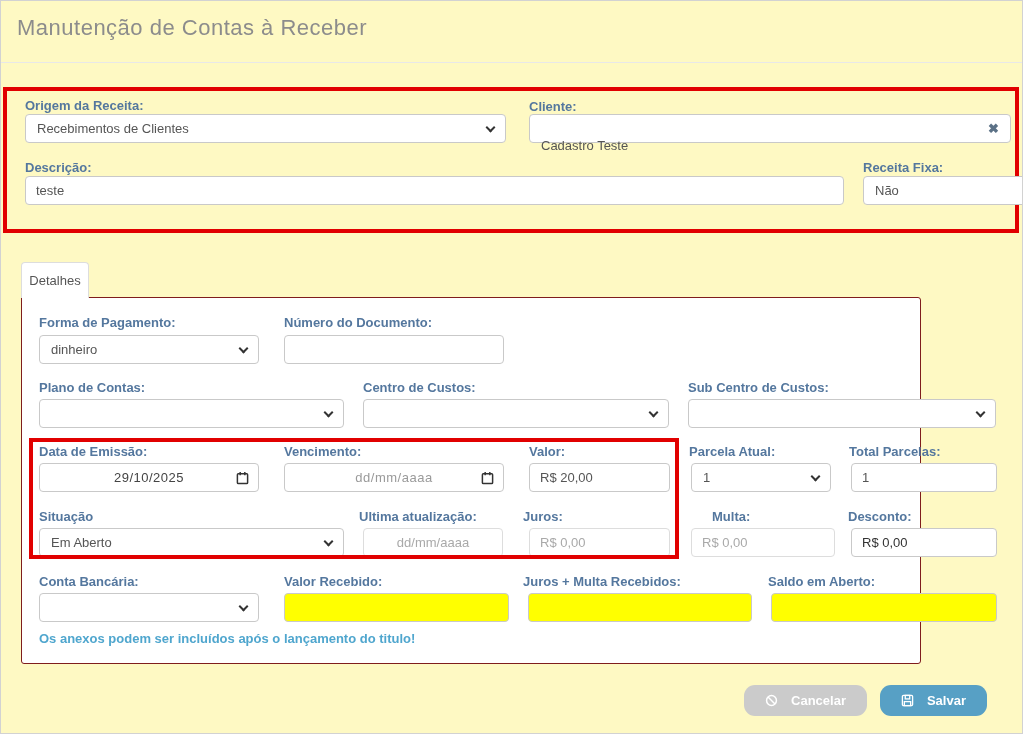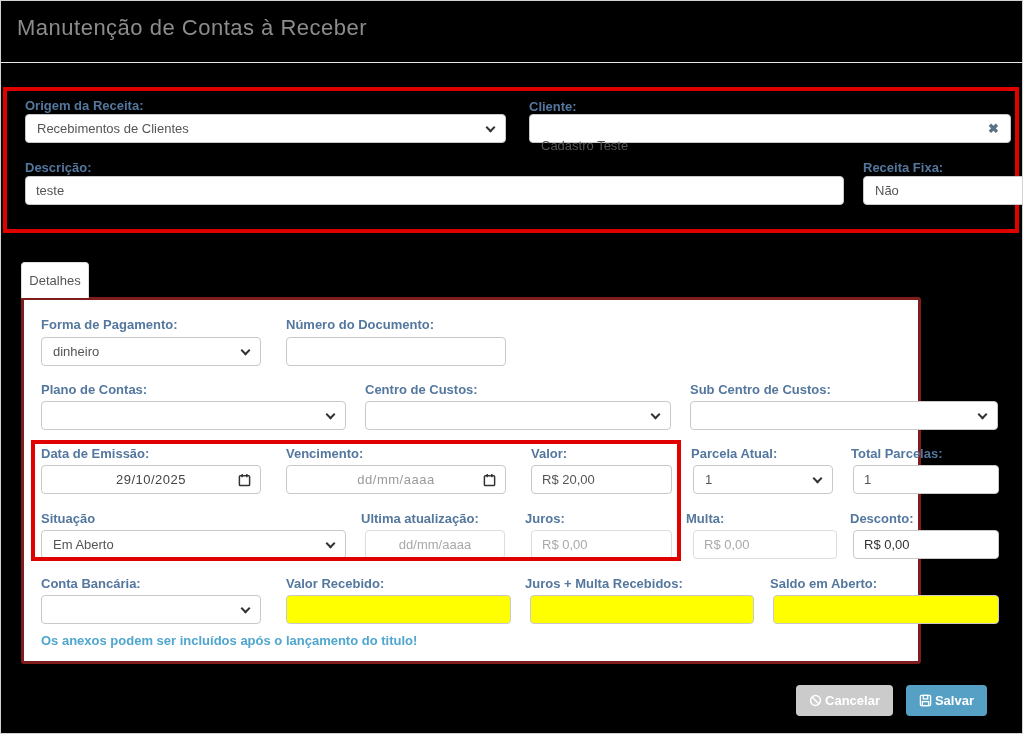--- a/index.html
+++ b/index.html
@@ -1,18 +1,18 @@
 <!DOCTYPE html>
 <html><head>
 <meta charset="utf-8">
 <style>
   * { margin:0; padding:0; box-sizing:border-box; }
   html,body { background:#fff; font-family:"Liberation Sans", sans-serif; }
   .window {
-    position:relative; width:1023px; height:734px; background:#000000;
+    position:relative; width:1023px; height:734px; background:#fef9c3;
     border:1px solid #d2d2d2; overflow:hidden;
   }
   .page-title {
     position:absolute; left:16px; top:14px;
     font-size:22px; color:#8c8c8c; font-weight:400; letter-spacing:.5px;
   }
   .header-divider { position:absolute; left:0; right:0; top:61px; border-top:1px solid #e8e8e8; }
 
   .lbl { position:absolute; font-size:13px; font-weight:bold; color:#54779e; white-space:nowrap; }
 
@@ -57,29 +57,29 @@
 
   .tab {
     position:absolute; left:20px; top:261px; width:68px; height:36px;
     background:#fff; border:1px solid #ddd; border-bottom:none;
     border-radius:4px 4px 0 0; z-index:3;
     display:flex; align-items:center; justify-content:center;
     font-size:13px; color:#555; cursor:pointer;
   }
   .panel {
     position:absolute; left:20px; top:296px; width:900px; height:367px;
-    border:3px solid #7f1d1d; border-radius:0 3px 3px 3px; background:#fff;
+    border:1px solid #7f1d1d; border-radius:0 3px 3px 3px; background:#fff;
   }
   .note { position:absolute; left:17px; top:333px; font-size:13px; font-weight:bold; color:#4fa6ce; }
 
   .btns { position:absolute; top:684px; right:35px; display:flex; gap:13px; }
   .btn {
-    height:31px; border:none; border-radius:4px; color:#fff; font-weight:bold;
-    font-size:13px; font-family:inherit; display:flex; align-items:center; gap:3px;
-    padding:0 13px; cursor:pointer;
+    height:31px; border:none; border-radius:11px; color:#fff; font-weight:bold;
+    font-size:13px; font-family:inherit; display:flex; align-items:center; gap:13px;
+    padding:0 21px; cursor:pointer;
   }
   .btn-cancel { background:#cbcbcb; }
   .btn-save   { background:#57a0c5; }
 </style>
 </head>
 <body>
 
 <div class="window">
 
   <div class="page-title">Manutenção de Contas à Receber</div>
@@ -183,21 +183,21 @@
       <span class="sel-text">Em Aberto</span>
       <span class="chev"></span>
     </div>
 
     <div class="lbl" style="left:337px; top:211px;">Ultima atualização:</div>
     <input class="ctl dimmed centered" style="left: 341px; top: 230px; width: 140px;" placeholder="dd/mm/aaaa">
 
     <div class="lbl" style="left:501px; top:211px;">Juros:</div>
     <input class="ctl dimmed" style="left: 507px; top: 230px; width: 141px;" placeholder="R$ 0,00">
 
-    <div class="lbl" style="left:662px; top:211px;">Multa:</div>
+    <div class="lbl" style="left:690px; top:211px;">Multa:</div>
     <input class="ctl dimmed" style="left: 669px; top: 230px; width: 144px;" placeholder="R$ 0,00">
 
     <div class="lbl" style="left:826px; top:211px;">Desconto:</div>
     <input class="ctl dark" style="left: 829px; top: 230px; width: 146px;" value="R$ 0,00">
 
     <div class="lbl" style="left:17px; top:276px;">Conta Bancária:</div>
     <div class="ctl sel" style="left:17px; top:295px; width:220px;">
       <span class="sel-text"></span>
       <span class="chev"></span>
     </div>

